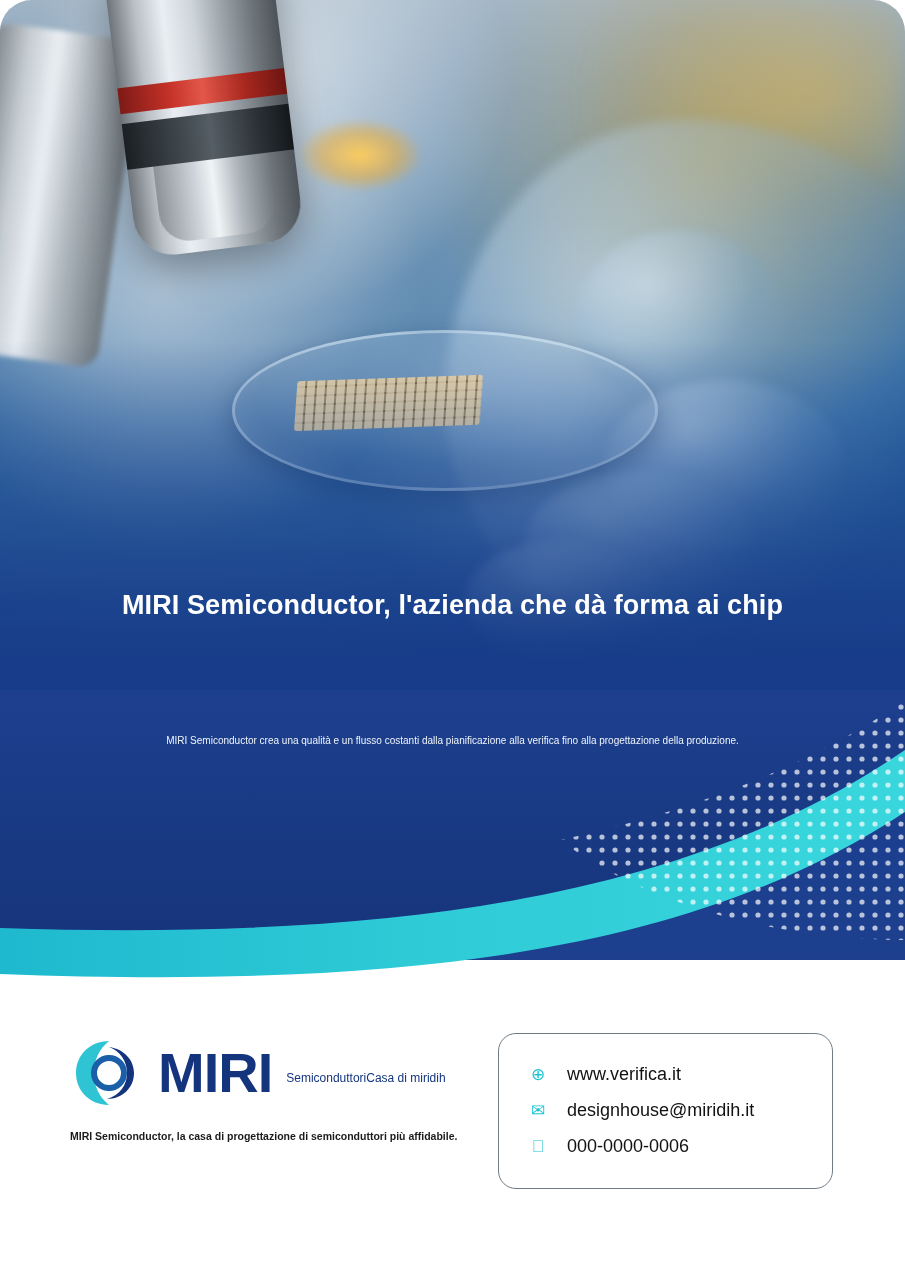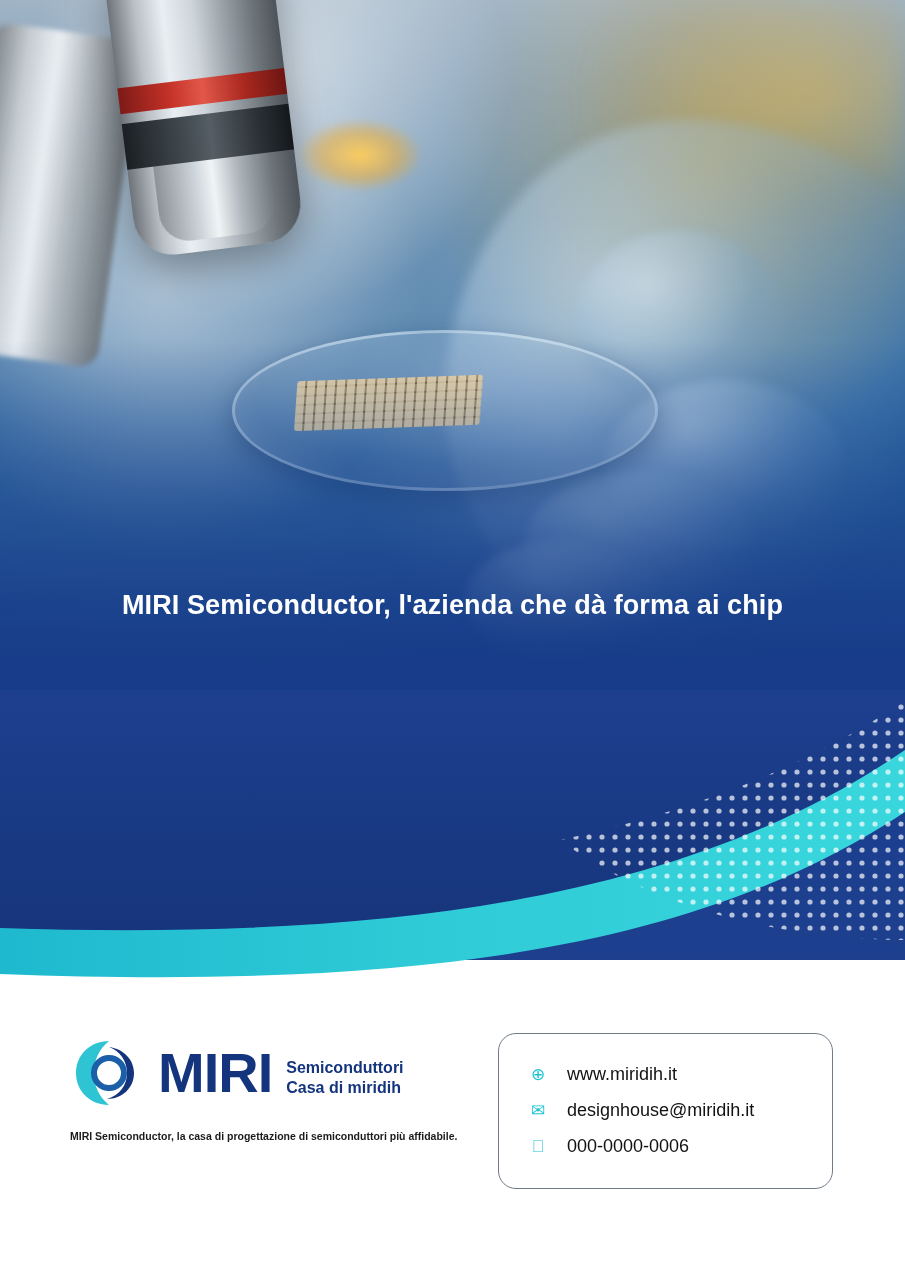--- a/index.html
+++ b/index.html
@@ -9,20 +9,21 @@
   }
   body {
     font-family: "Liberation Sans", sans-serif;
   }
   .poster {
     position: relative;
     width: 905px;
     height: 1280px;
     overflow: hidden;
     background: #ffffff;
+    border-radius: 32px;
   }
 
   
   .hero {
     position: absolute;
     left: 0;
     top: 0;
     width: 905px;
     height: 960px;
     overflow: hidden;
@@ -226,27 +227,25 @@
   .logo-word {
     font-size: 56px;
     font-weight: bold;
     color: #14357e;
     letter-spacing: -1px;
     line-height: 1;
     font-family: "Liberation Sans", sans-serif;
   }
   .logo-sub {
     display: flex;
-    flex-direction: column;
     justify-content: center;
     color: #14357e;
-    font-size: 16px;
+    font-size: 12px;
     line-height: 1.22;
     padding-top: 10px;
-    font-weight: bold;
   }
   .tagline {
     position: absolute;
     left: 70px;
     top: 130px;
     font-size: 10.5px;
     color: #1b1b1b;
     font-weight: bold;
   }
   .contact-card {
@@ -321,20 +320,21 @@
       </clipPath>
     </defs>
     <path d="M0,0 L905,0 L905,60 C700,200 420,252 0,238 Z" fill="url(#navygrad)"></path>
     <path d="M0,238 C420,252 700,200 905,60 L905,122 C700,258 420,300 0,284 Z" fill="url(#tealgrad)"></path>
     <g clip-path="url(#dotclip)" opacity="0.75">
       <rect x="540" y="0" width="380" height="270" fill="url(#dots)"></rect>
     </g>
   </svg>
 
   <div class="headline">MIRI Semiconductor, l'azienda che dà forma ai chip</div>
+  <div class="subline">MIRI Semiconductor crea una qualità e un flusso costanti dalla pianificazione alla verifica fino alla progettazione della produzione.</div>
 
   <div class="footer">
 
     <div class="logo-area">
       <svg class="logo-mark" viewBox="0 0 76 76">
         <path d="M41,6 C22,6 8,20 8,38 C8,56 22,70 41,70 C31,62 26,51 26,38 C26,25 31,14 41,6 Z" fill="#2ec4d4"></path>
         <path d="M41,12 C56,14 66,25 66,38 C66,53 54,64 39,64 C52,60 59,50 59,38 C59,26 52,16 41,12 Z" fill="#14357e"></path>
         <circle cx="41" cy="38" r="15" fill="none" stroke="#1a5fa8" stroke-width="6"></circle>
       </svg>
       <div class="logo-word">MIRI</div>
@@ -342,21 +342,21 @@
         <span>Semiconduttori</span>
         <span>Casa di miridih</span>
       </div>
     </div>
 
     <div class="tagline">MIRI Semiconductor, la casa di progettazione di semiconduttori più affidabile.</div>
 
     <div class="contact-card">
       <div class="contact-row">
         <span class="c-icon">⊕</span>
-        <span>www.miridih.it</span>
+        <span>www.verifica.it</span>
       </div>
       <div class="contact-row">
         <span class="c-icon">✉</span>
         <span>designhouse@miridih.it</span>
       </div>
       <div class="contact-row">
         <span class="c-icon">⎕</span>
         <span>000-0000-0006</span>
       </div>
     </div>

